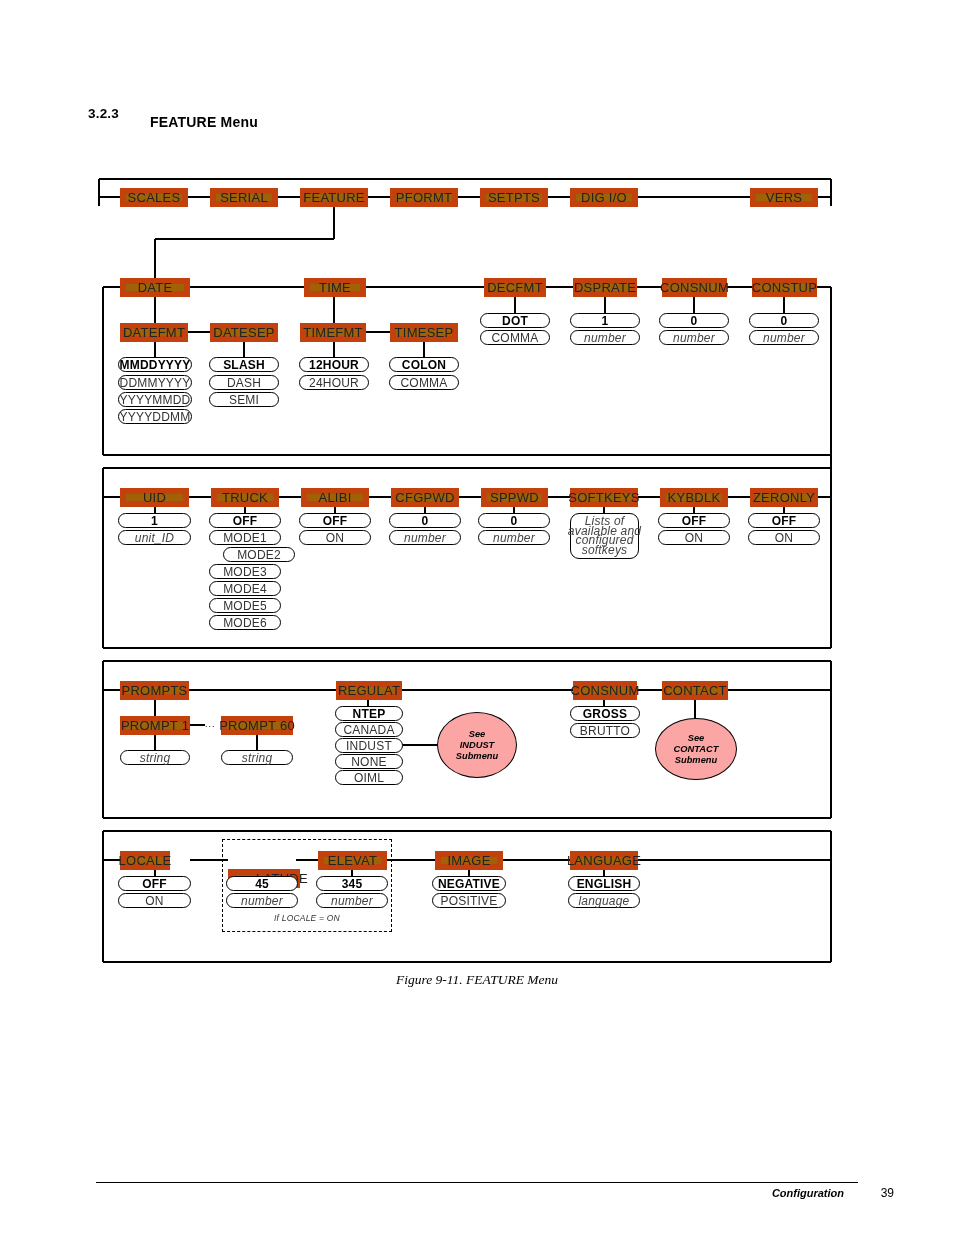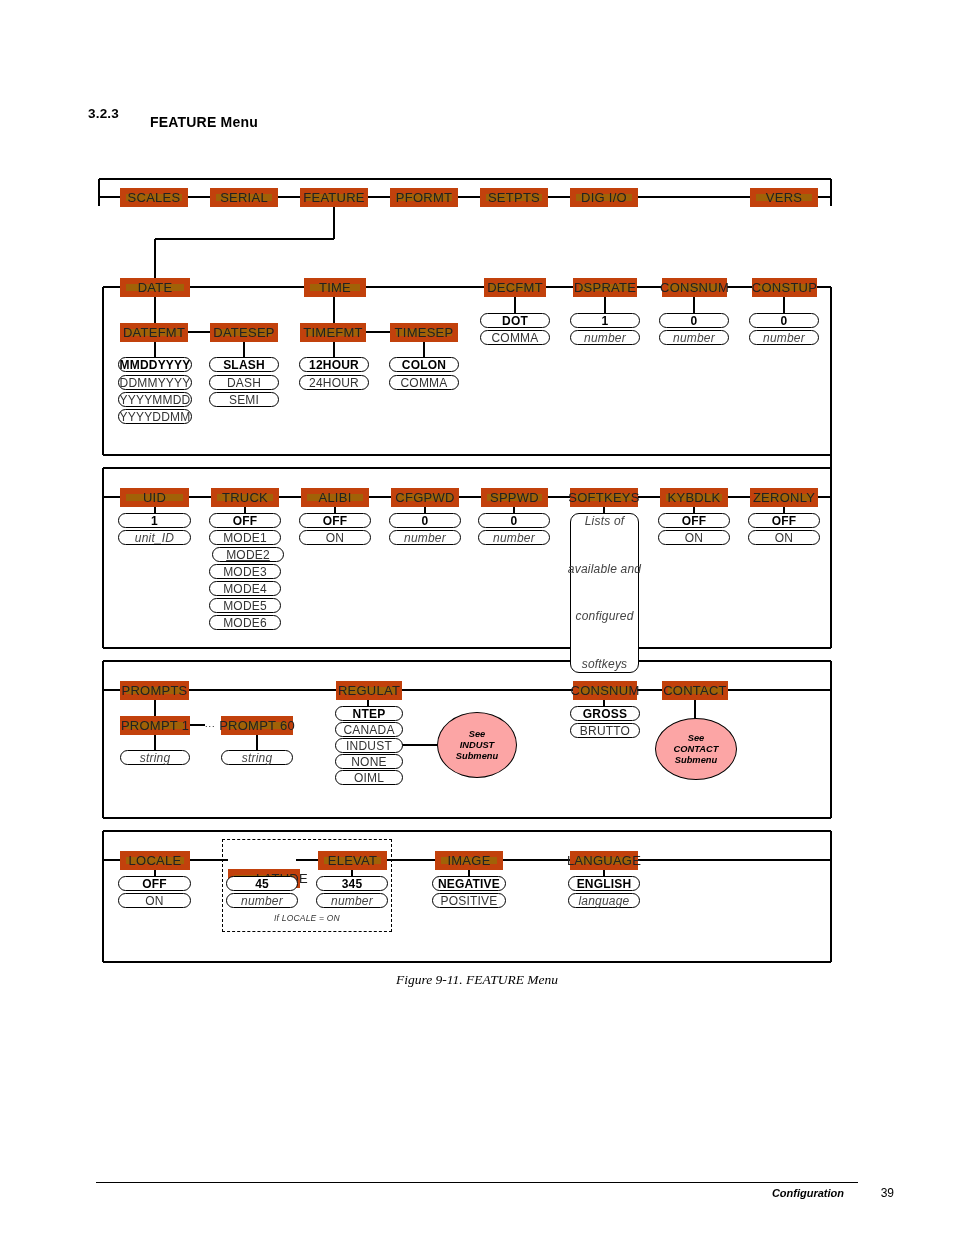--- a/index.html
+++ b/index.html
@@ -17,21 +17,21 @@
   
   .node{position:absolute;box-sizing:border-box;border:6px solid #c2410c;background:#a16207;
         display:flex;align-items:center;justify-content:center;
         font-size:13px;letter-spacing:.25px;color:#222;white-space:nowrap;}
   .node.menu{height:19px;}
   .opt{position:absolute;box-sizing:border-box;border:1px solid #000;background:#fff;
        border-radius:8px;height:15px;display:flex;align-items:center;justify-content:center;
        font-size:12px;letter-spacing:.2px;color:#333;white-space:nowrap;}
   .opt.def{font-weight:bold;color:#000;}
   .opt.ital{font-style:italic;color:#444;}
-  .opt.tall{height:auto;padding:3px 2px;line-height:9.5px;flex-direction:column;border-radius:9px;gap:38px;}
+  .opt.tall{height:auto;padding:3px 2px;line-height:9.5px;flex-direction:column;border-radius:9px;}
   .opt.tall span{display:block;}
 
   .ellipse{position:absolute;box-sizing:border-box;border:1px solid #000;border-radius:50%;
            background:#fca5a5;display:flex;align-items:center;justify-content:center;
            flex-direction:column;font-size:9.3px;font-weight:bold;font-style:italic;
            line-height:11px;text-align:center;color:#000;}
 
   .dashbox{position:absolute;box-sizing:border-box;border:1.4px dashed #000;background:transparent;}
   .cond{position:absolute;font-size:8.5px;font-style:italic;color:#333;letter-spacing:.2px;
         text-align:center;white-space:nowrap;}
@@ -229,21 +229,21 @@
   <div class="node menu" style="left:481px;top:488px;width:67px;">SPPWD</div>
   <div class="node menu" style="left:570px;top:488px;width:68px;">SOFTKEYS</div>
   <div class="node menu" style="left:660px;top:488px;width:68px;">KYBDLK</div>
   <div class="node menu" style="left:750px;top:488px;width:68px;">ZERONLY</div>
 
   <div class="opt def" style="left:118px;top:513px;width:73px;">1</div>
   <div class="opt ital" style="left:118px;top:530px;width:73px;">unit_ID</div>
 
   <div class="opt def" style="left:209px;top:513px;width:72px;">OFF</div>
   <div class="opt" style="left:209px;top:530px;width:72px;">MODE1</div>
-  <div class="opt" style="left:212px;top:547px;width:72px;text-decoration:underline;">MODE2</div>
+  <div class="opt" style="left:223px;top:547px;width:72px;">MODE2</div>
   <div class="opt" style="left:209px;top:564px;width:72px;">MODE3</div>
   <div class="opt" style="left:209px;top:581px;width:72px;">MODE4</div>
   <div class="opt" style="left:209px;top:598px;width:72px;">MODE5</div>
   <div class="opt" style="left:209px;top:615px;width:72px;">MODE6</div>
 
   <div class="opt def" style="left:299px;top:513px;width:72px;">OFF</div>
   <div class="opt" style="left:299px;top:530px;width:72px;">ON</div>
 
   <div class="opt def" style="left:389px;top:513px;width:72px;">0</div>
   <div class="opt ital" style="left:389px;top:530px;width:72px;">number</div>
@@ -292,21 +292,21 @@
   <div class="opt" style="left:570px;top:723px;width:70px;">BRUTTO</div>
 
   <div class="ellipse" style="left:655px;top:718px;width:82px;height:62px;">
     <span>See</span>
     <span>CONTACT</span>
     <span>Submenu</span>
   </div>
 
   <div class="dashbox" style="left:222px;top:839px;width:170px;height:93px;"></div>
 
-  <div class="node menu" style="left:120px;top:851px;width:70px;">LOCALE</div>
+  <div class="node menu" style="left:120px;top:851px;width:50px;">LOCALE</div>
   <div class="node menu" style="left:228px;top:869px;width:72px;padding-left:36px;">LATUDE</div>
   <div class="node menu" style="left:318px;top:851px;width:69px;">ELEVAT</div>
   <div class="node menu" style="left:435px;top:851px;width:68px;">IMAGE</div>
   <div class="node menu" style="left:570px;top:851px;width:68px;">LANGUAGE</div>
 
   <div class="opt def" style="left:118px;top:876px;width:73px;">OFF</div>
   <div class="opt" style="left:118px;top:893px;width:73px;">ON</div>
 
   <div class="opt def" style="left:226px;top:876px;width:72px;">45</div>
   <div class="opt ital" style="left:226px;top:893px;width:72px;">number</div>

